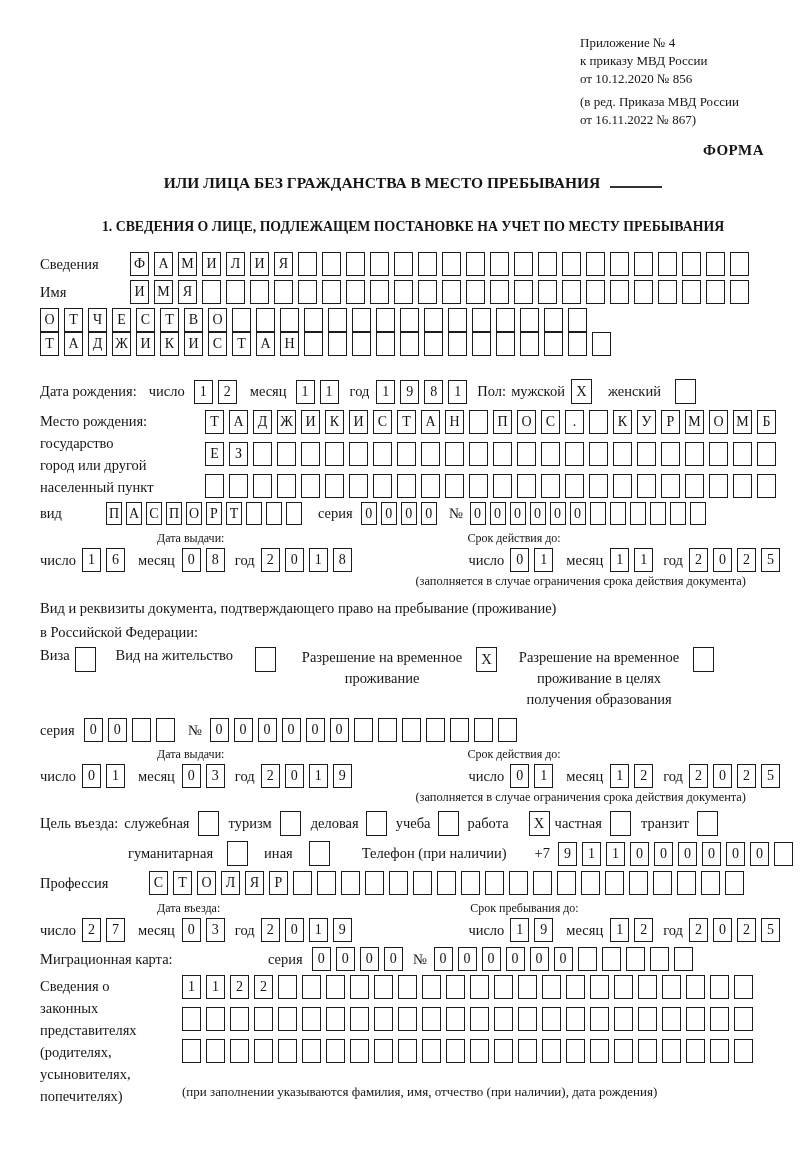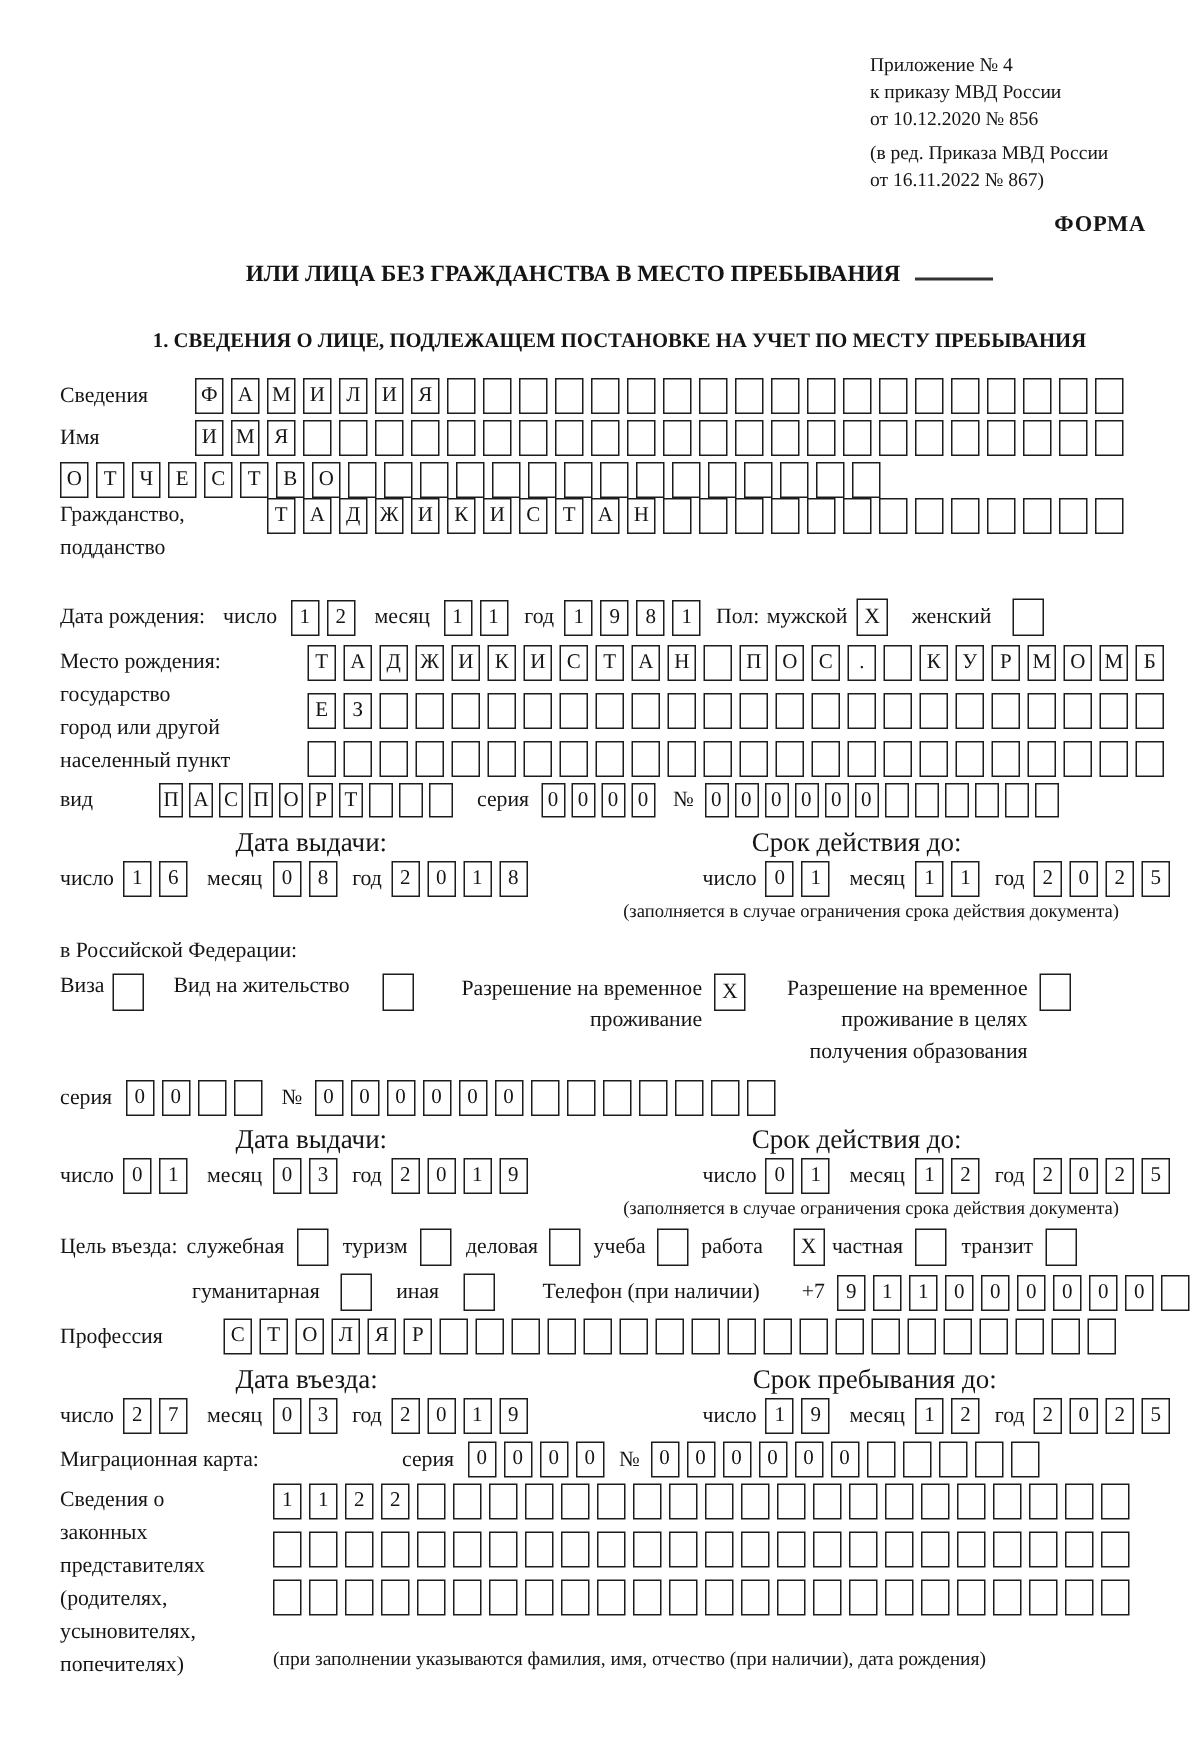--- a/index.html
+++ b/index.html
@@ -16,22 +16,22 @@
   .top{align-items:flex-start}
   .lbl{flex:none;white-space:nowrap}
   .lblcol{display:flex;flex-direction:column;flex:none;line-height:22px}
   .bg{display:flex;gap:5px;flex:none}
   .bg.sm{gap:4px}
   .cell{width:19px;height:24px;border:1.6px solid #1c1c1c;flex:none;display:flex;align-items:center;justify-content:center;font-size:14px;background:#fff}
   .bg.sm .cell{width:16px;height:23px}
   .bgcol{display:flex;flex-direction:column;gap:8px}
   .cb{width:21px;height:25px;border:1.6px solid #1c1c1c;flex:none;display:flex;align-items:center;justify-content:center;font-size:14.5px}
   .note{font-size:12.4px}
-  .dhead{font-size:18px}
-  .ctr{text-align:right;line-height:21px}
+  .dhead{font-size:12px}
+  .ctr{text-align:center;line-height:21px}
 </style>
 </head>
 <body>
 
 <div class="page">
 
   <div class="appendix">
     <div>Приложение № 4</div>
     <div>к приказу МВД России</div>
     <div>от 10.12.2020 № 856</div>
@@ -133,24 +133,20 @@
         <span class="cell"></span>
         <span class="cell"></span>
         <span class="cell"></span>
         <span class="cell"></span>
         <span class="cell"></span>
         <span class="cell"></span>
       </span>
   </div>
 
   <div class="line top" style="margin-top:0">
-    <span class="lblcol" style="width:138px">
-      <span>Гражданство,</span>
-      <span>подданство</span>
-    </span>
     <span class="bg">
         <span class="cell">Т</span>
         <span class="cell">А</span>
         <span class="cell">Д</span>
         <span class="cell">Ж</span>
         <span class="cell">И</span>
         <span class="cell">К</span>
         <span class="cell">И</span>
         <span class="cell">С</span>
         <span class="cell">Т</span>
@@ -364,20 +360,21 @@
         <span class="cell">2</span>
         <span class="cell">0</span>
         <span class="cell">2</span>
         <span class="cell">5</span>
       </span>
   </div>
 
   <div class="note" style="text-align:right;padding-right:40px;margin-top:2px">(заполняется в случае ограничения срока действия документа)</div>
 
   <div style="margin-top:7px;line-height:24px">
+    <div>Вид и реквизиты документа, подтверждающего право на пребывание (проживание)</div>
     <div>в Российской Федерации:</div>
   </div>
 
   <div class="line top" style="margin-top:3px">
     <span class="lbl">Виза</span>
     <span class="cb" style="margin-left:5px"></span>
     <span class="lbl" style="margin-left:20px">Вид на жительство</span>
     <span class="cb" style="margin-left:22px"></span>
     <span class="ctr" style="margin-left:20px;width:172px">
       <span>Разрешение на временное</span><br>

